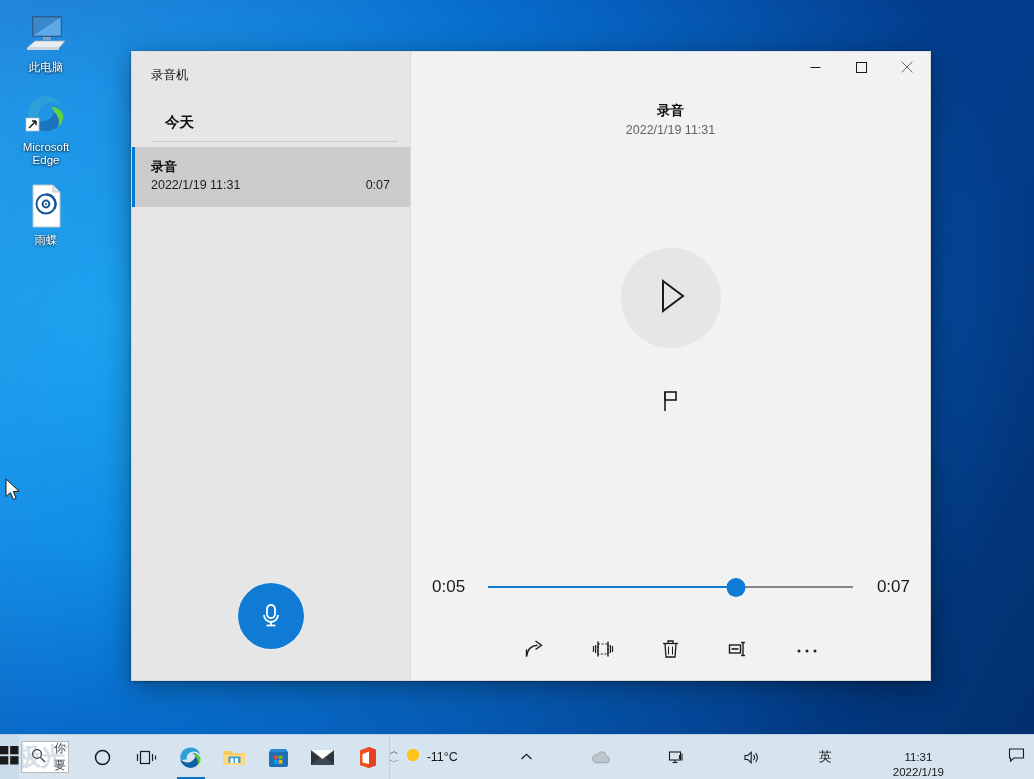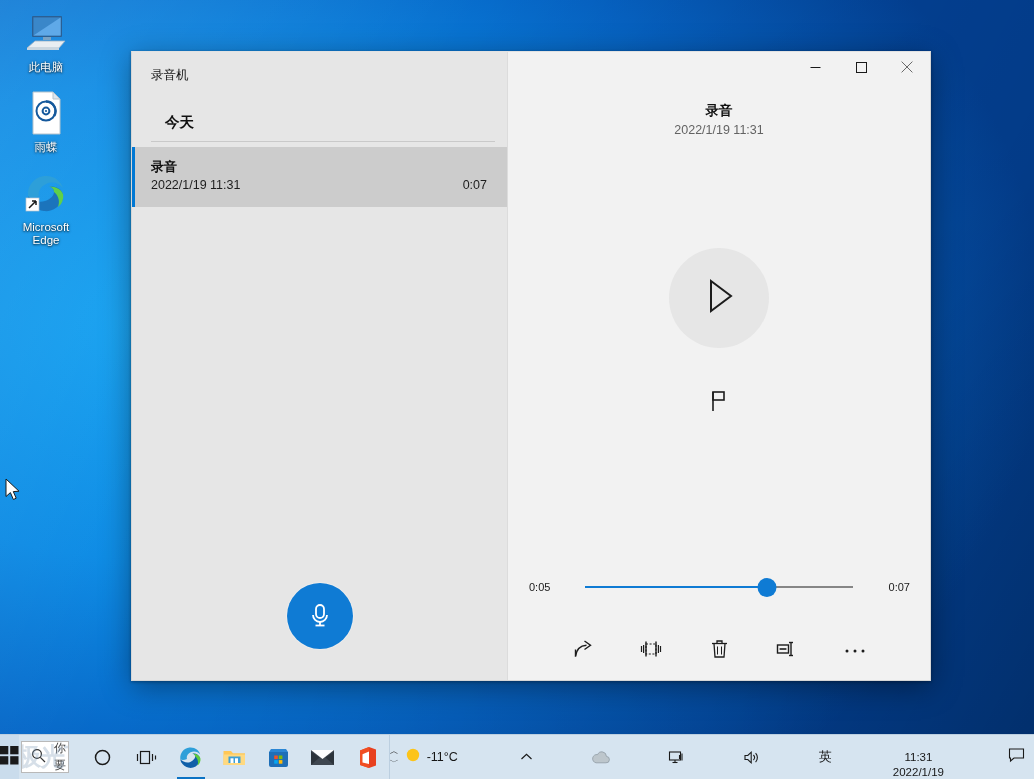--- a/index.html
+++ b/index.html
@@ -67,21 +67,21 @@
     background: #ffffff;
     box-shadow: 0 6px 28px rgba(0,0,0,0.38), 0 1px 3px rgba(0,0,0,0.3);
     display: flex;
     z-index: 10;
     border: 1px solid #d6d6d6;
     border-top: 1px solid #e2e2e2;
   }
 
   
   #left-pane {
-    width: 376px;
+    width: 279px;
     background: #e6e6e6;
     position: relative;
     display: flex;
     flex-direction: column;
     border-right: 1px solid #dcdcdc;
   }
   #app-title {
     font-size: 12.5px;
     color: #141414;
     padding: 15px 0 0 19px;
@@ -208,21 +208,21 @@
 
   
   #seek-row {
     display: flex;
     align-items: center;
     padding: 0 20px 0 20px;
     height: 34px;
     margin-bottom: 28px;
   }
   .time-lbl {
-    font-size: 11px;
+    font-size: 17px;
     color: #1a1a1a;
     width: 44px;
   }
   #time-left { text-align: left; padding-left: 1px; }
   #time-right { text-align: right; }
   #seek-track {
     position: relative;
     flex: 1;
     height: 20px;
     margin: 0 13px;
@@ -387,45 +387,45 @@
           <path d="M3 35 L11 28 L41 28 L35 35 Z" fill="#e9eef2" stroke="#9fb3c4" stroke-width="0.8"></path>
           <path d="M3 35 L35 35 L35 37 L3 37 Z" fill="#c9d6e0"></path>
         </svg>
       </span>
       <div class="label">此电脑</div>
     </div>
 
 
     <div class="desk-icon">
       <span class="glyph">
+        <svg width="46" height="46" viewBox="0 0 46 46">
+          <path d="M40 29 C37 37 29 42 21 41 C13 40 6 34 5 26 C9 31 16 33 22 31 C28 29 31 25 31 22 C31 19 29 17 26 17 C31 15 38 18 40 24 Z" fill="#1b74bc"></path>
+          <path d="M5 26 C4 16 11 7 21 6 C31 5 38 11 40 18 C36 13 29 11 23 14 C17 17 15 22 16 26 C11 28 7 28 5 26 Z" fill="#2d9fd9"></path>
+          <path d="M26 17 C32 16 38 19 40 24 C41 29 39 34 35 37 C37 32 36 26 31 22 C31 19 29 17 26 17 Z" fill="#5fd04a"></path>
+          <rect x="3" y="28" width="13" height="13" fill="#ffffff" stroke="#b9c4cc" stroke-width="0.7"></rect>
+          <path d="M6 38 L13 31 M13 31 h-4 M13 31 v4" stroke="#1b1b1b" stroke-width="1.5" fill="none"></path>
+        </svg>
+      </span>
+      <div class="label">Microsoft Edge</div>
+    </div>
+
+    <div class="desk-icon">
+      <span class="glyph">
         <svg width="38" height="46" viewBox="0 0 38 46">
           <path d="M6 2 H26 L33 9 V44 H6 Z" fill="#ffffff" stroke="#b6c3cc" stroke-width="1"></path>
           <path d="M26 2 L33 9 H26 Z" fill="#dce6ee" stroke="#b6c3cc" stroke-width="1"></path>
           <circle cx="19" cy="21" r="9.5" fill="none" stroke="#15599c" stroke-width="2"></circle>
           <path d="M19 11.5 a9.5 9.5 0 0 1 8.2 14.3" fill="none" stroke="#15599c" stroke-width="2.4"></path>
           <circle cx="19" cy="21" r="3.4" fill="none" stroke="#15599c" stroke-width="2"></circle>
           <circle cx="19" cy="21" r="1.1" fill="#15599c"></circle>
         </svg>
       </span>
       <div class="label">雨蝶</div>
     </div>
 
-    <div class="desk-icon">
-      <span class="glyph">
-        <svg width="46" height="46" viewBox="0 0 46 46">
-          <path d="M40 29 C37 37 29 42 21 41 C13 40 6 34 5 26 C9 31 16 33 22 31 C28 29 31 25 31 22 C31 19 29 17 26 17 C31 15 38 18 40 24 Z" fill="#1b74bc"></path>
-          <path d="M5 26 C4 16 11 7 21 6 C31 5 38 11 40 18 C36 13 29 11 23 14 C17 17 15 22 16 26 C11 28 7 28 5 26 Z" fill="#2d9fd9"></path>
-          <path d="M26 17 C32 16 38 19 40 24 C41 29 39 34 35 37 C37 32 36 26 31 22 C31 19 29 17 26 17 Z" fill="#5fd04a"></path>
-          <rect x="3" y="28" width="13" height="13" fill="#ffffff" stroke="#b9c4cc" stroke-width="0.7"></rect>
-          <path d="M6 38 L13 31 M13 31 h-4 M13 31 v4" stroke="#1b1b1b" stroke-width="1.5" fill="none"></path>
-        </svg>
-      </span>
-      <div class="label">Microsoft Edge</div>
-    </div>
-
   </div>
 
   <div id="recorder-window">
 
     <div id="left-pane">
       <div id="app-title">录音机</div>
 
       <div id="today-header">今天</div>
       <div id="today-divider"></div>
 

